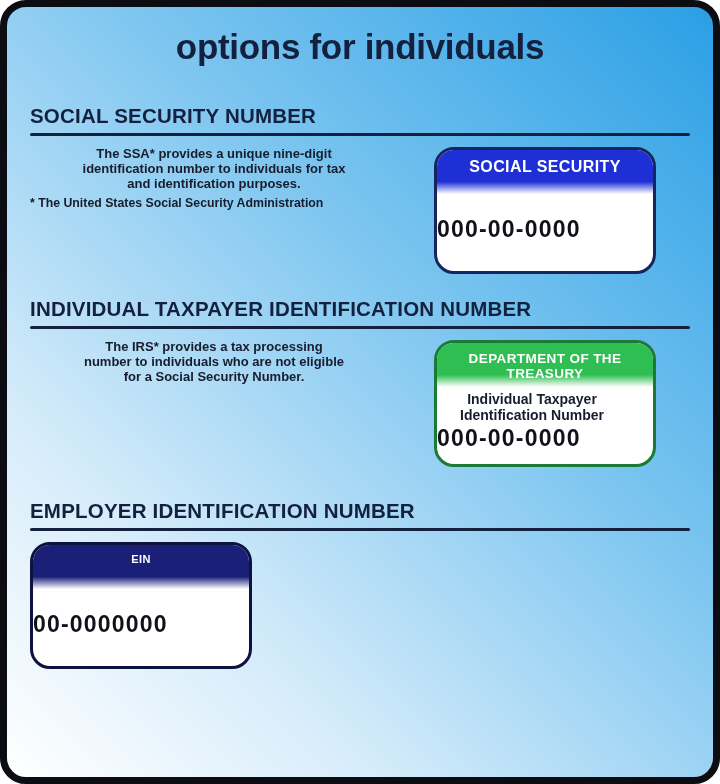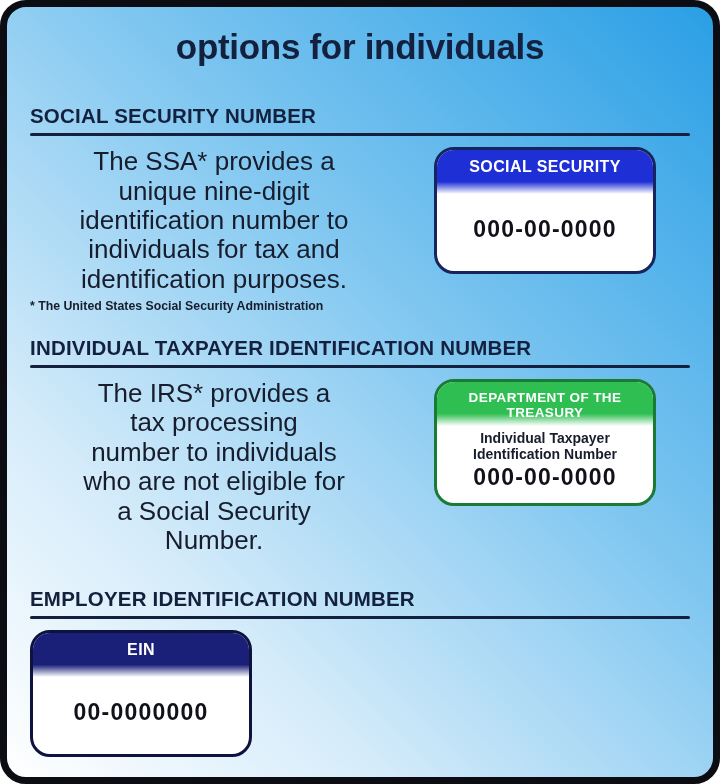--- a/index.html
+++ b/index.html
@@ -56,22 +56,22 @@
   .row {
     display: flex;
     justify-content: space-between;
     align-items: flex-start;
     margin-top: 11px;
   }
   .text-col { width: 368px; }
   .body-text {
     margin: 0 auto;
     text-align: center;
-    font-weight: normal;
-    font-size: 26px;
+    font-weight: bold;
+    font-size: 13px;
     line-height: 1.13;
     color: var(--body_text, #171d2c);
   }
   .sec-1 .body-text { max-width: 276px; }
   .sec-2 .body-text { max-width: 262px; }
   .sec-3 .body-text { max-width: 296px; }
   .footnote {
     margin: 5px 0 0 0;
     text-align: left;
     font-size: 12.3px;
@@ -107,30 +107,30 @@
   }
   .card-ssn .card-band {
     font-size: 16px;
     background: linear-gradient(180deg, var(--ssn_band, #1e2fd6) 0%, var(--ssn_band, #1e2fd6) 72%, rgba(255,255,255,0) 100%);
   }
   .card-itin .card-band {
     font-size: 13.5px;
     background: linear-gradient(180deg, var(--itin_band, #2fbe52) 0%, var(--itin_band, #2fbe52) 72%, rgba(255,255,255,0) 100%);
   }
   .card-ein .card-band {
-    font-size: 16px;
+    font-size: 11px;
     background: linear-gradient(180deg, var(--ein_band, #1a2078) 0%, var(--ein_band, #1a2078) 72%, rgba(255,255,255,0) 100%);
     text-align: center;
   }
 
   .card-rest {
     flex: 1;
     display: flex;
     flex-direction: column;
-    align-items: center;
+    align-items: flex-start;
     justify-content: center;
     padding-bottom: 8px;
   }
   .card-label {
     font-size: 14px;
     font-weight: bold;
     line-height: 1.15;
     text-align: center;
     max-width: 190px;
     color: var(--body_text, #1a1f2e);

